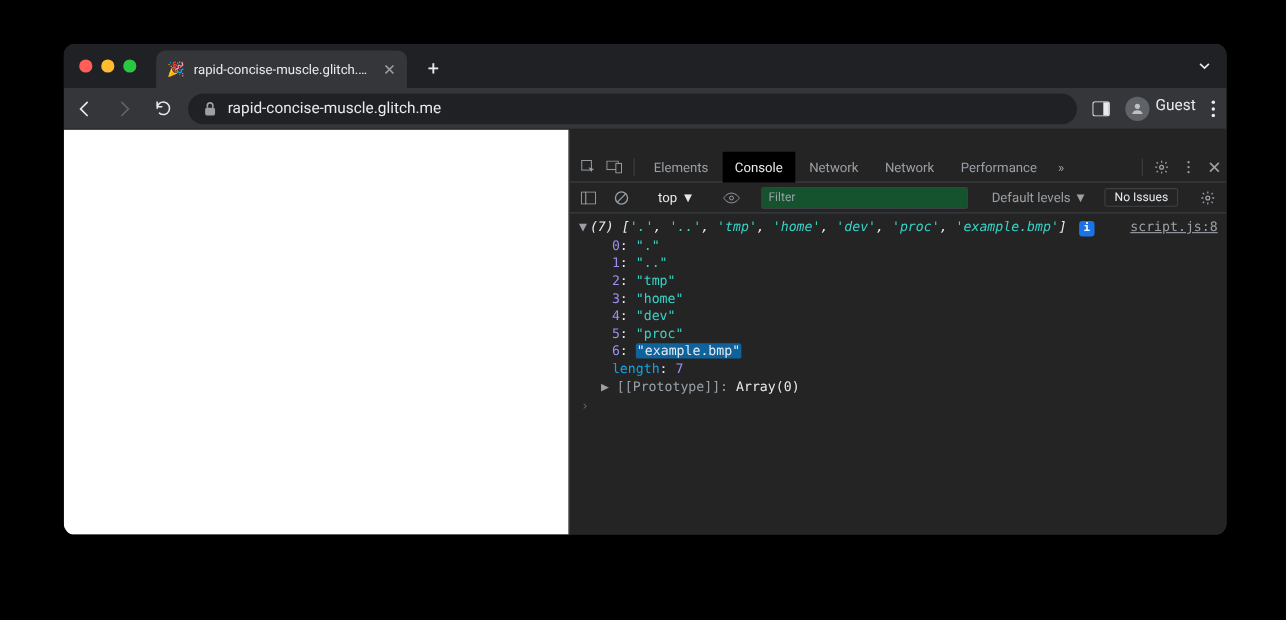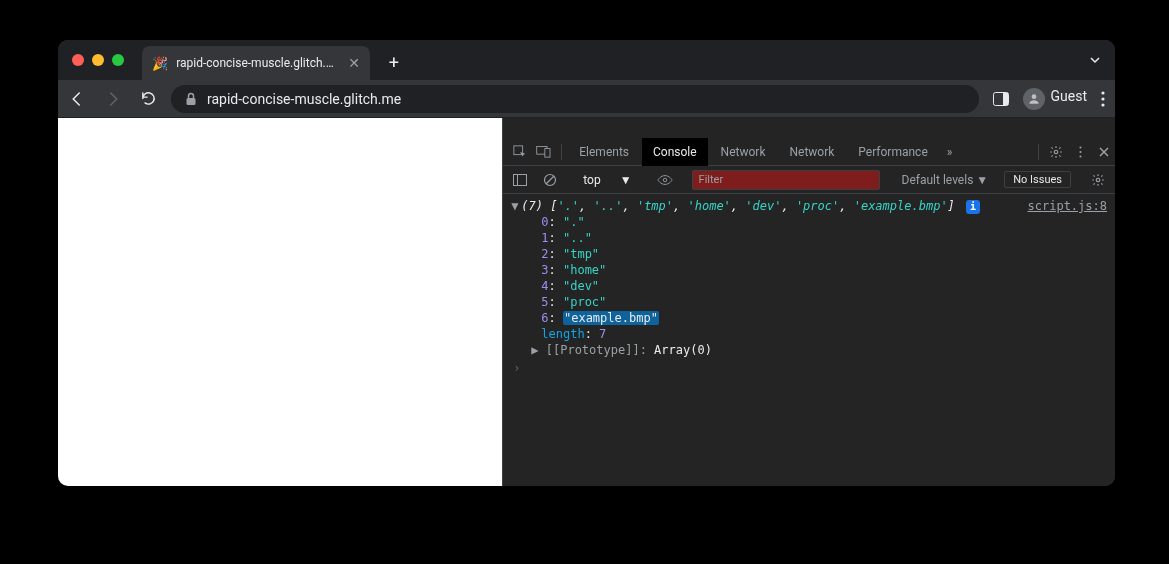--- a/index.html
+++ b/index.html
@@ -127,27 +127,27 @@
   }
   .dt-tab.active { background: #000; color: #e8eaed; }
   .dt-tabbar .spacer { flex: 1; }
   .dt-tabbar .chev { color:#9aa0a6; padding:0 6px; cursor:pointer;}
   .dt-tabbar .sep { width:1px; height:16px; background:#3c4043; margin:0 4px;}
   .dt-toolbar {
     height: 28px; display: flex; align-items: center; gap: 8px;
     border-bottom: 1px solid #3c4043; padding: 0 6px;
   }
   .dt-toolbar .ctx {
-    display: flex; align-items: center; gap: 19px; padding: 2px 6px;
+    display: flex; align-items: center; gap: 4px; padding: 2px 6px;
     color:#e8eaed; cursor:pointer;
   }
   .dt-toolbar .filter {
     flex: 0 0 188px;
     height: 20px;
-    background: #7f1d1d;
+    background: #14532d;
     border: 1px solid #3c4043;
     border-radius: 2px;
     padding: 0 6px;
     color: #9aa0a6;
     font-size: 11px;
     display: flex; align-items: center;
   }
   .dt-toolbar .levels { color:#9aa0a6; cursor:pointer; margin-left:6px; white-space:nowrap;}
   .dt-toolbar .issues {
     border: 1px solid #3c4043; border-radius: 2px; padding: 1px 8px;

